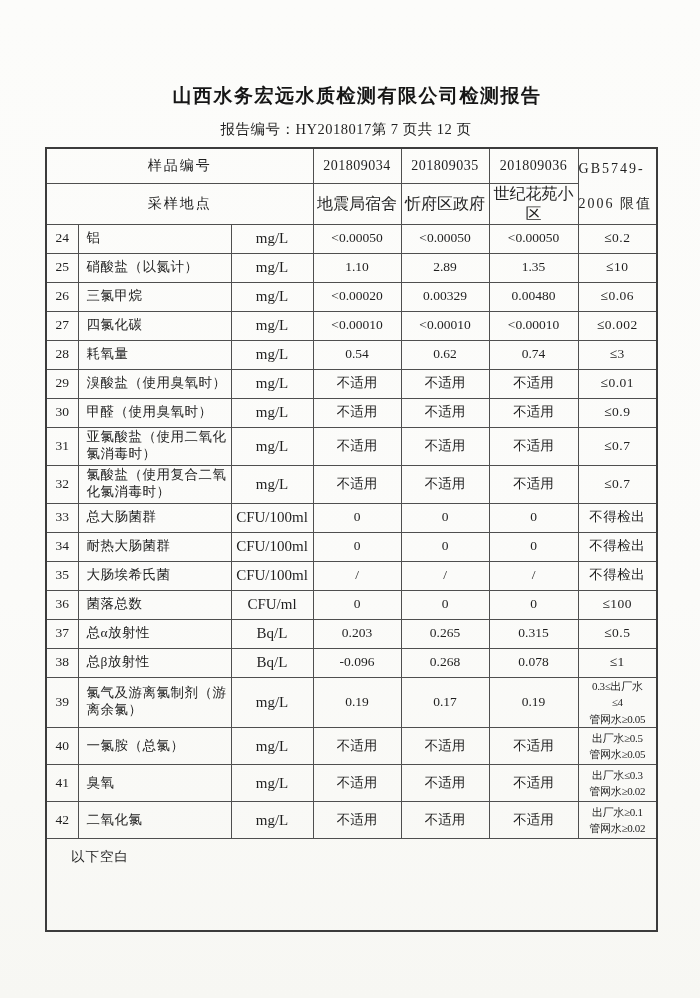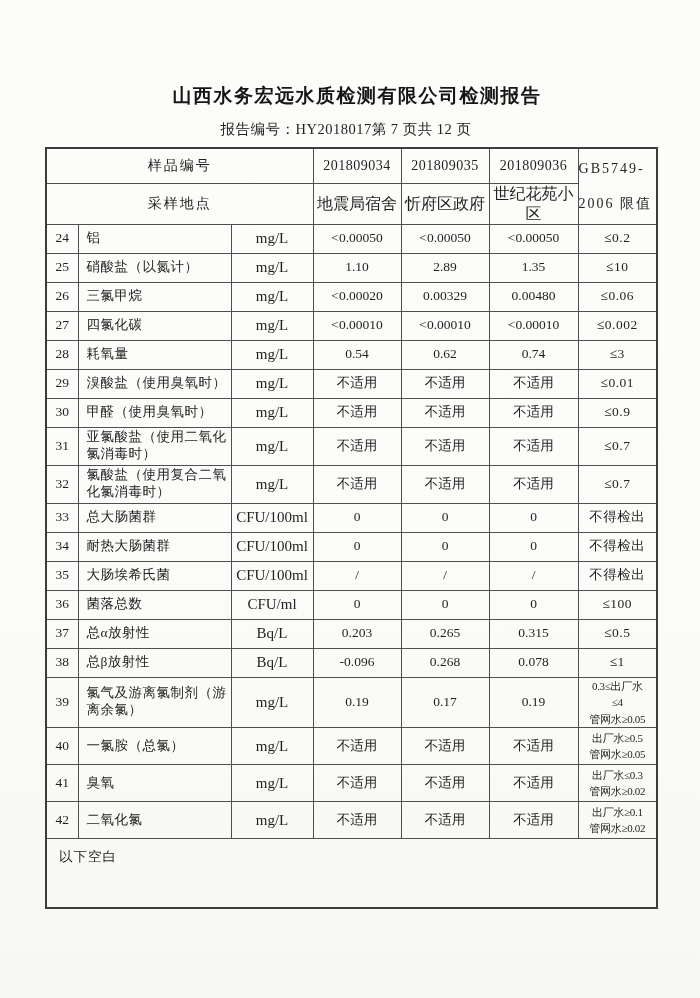--- a/index.html
+++ b/index.html
@@ -87,24 +87,24 @@
   td.cell-unit { font-size: 15px; letter-spacing: 0px; }
   td.cell-limit { letter-spacing: 0.5px; margin-top: 8px; }
   td.cell-limit.two-line {
     font-size: 11px;
     letter-spacing: -0.3px;
     line-height: 1.5;
     white-space: pre-line;
     padding: 0 9px;
   }
   td.blank-cell {
-    height: 69px;
+    height: 92px;
     vertical-align: top;
     text-align: left;
-    padding: 10px 0 0 12px;
+    padding: 10px 0 0 24px;
     font-size: 13.5px;
     letter-spacing: 1px;
   }
 </style>
 </head>
 <body>
 
 <div class="sheet">
 
   <div class="doc-title">山西水务宏远水质检测有限公司检测报告</div>

